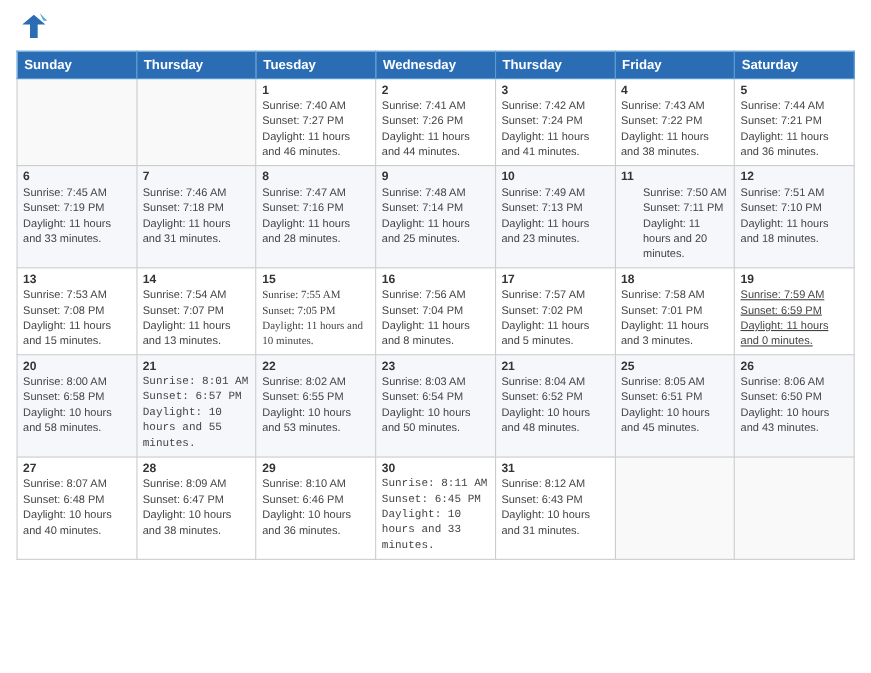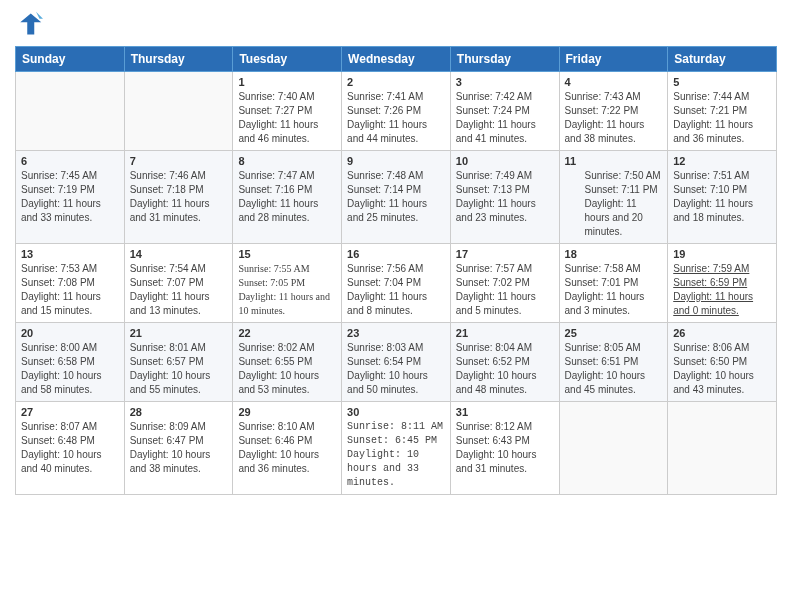--- a/index.html
+++ b/index.html
@@ -252,21 +252,21 @@
         </tr>
         <tr>
           <td>
             <span class="day-number">20</span>
             <div class="day-info" style="white-space: pre-line;">Sunrise: 8:00 AM
 Sunset: 6:58 PM
 Daylight: 10 hours and 58 minutes.</div>
           </td>
           <td>
             <span class="day-number">21</span>
-            <div class="day-info" style="white-space: pre-line;">Sunrise: 8:01 AM
+            <div class="day-info" style="white-space: pre-line; font-family: Liberation Mono, monospace;">Sunrise: 8:01 AM
 Sunset: 6:57 PM
 Daylight: 10 hours and 55 minutes.</div>
           </td>
           <td>
             <span class="day-number">22</span>
             <div class="day-info" style="white-space: pre-line;">Sunrise: 8:02 AM
 Sunset: 6:55 PM
 Daylight: 10 hours and 53 minutes.</div>
           </td>
           <td>

